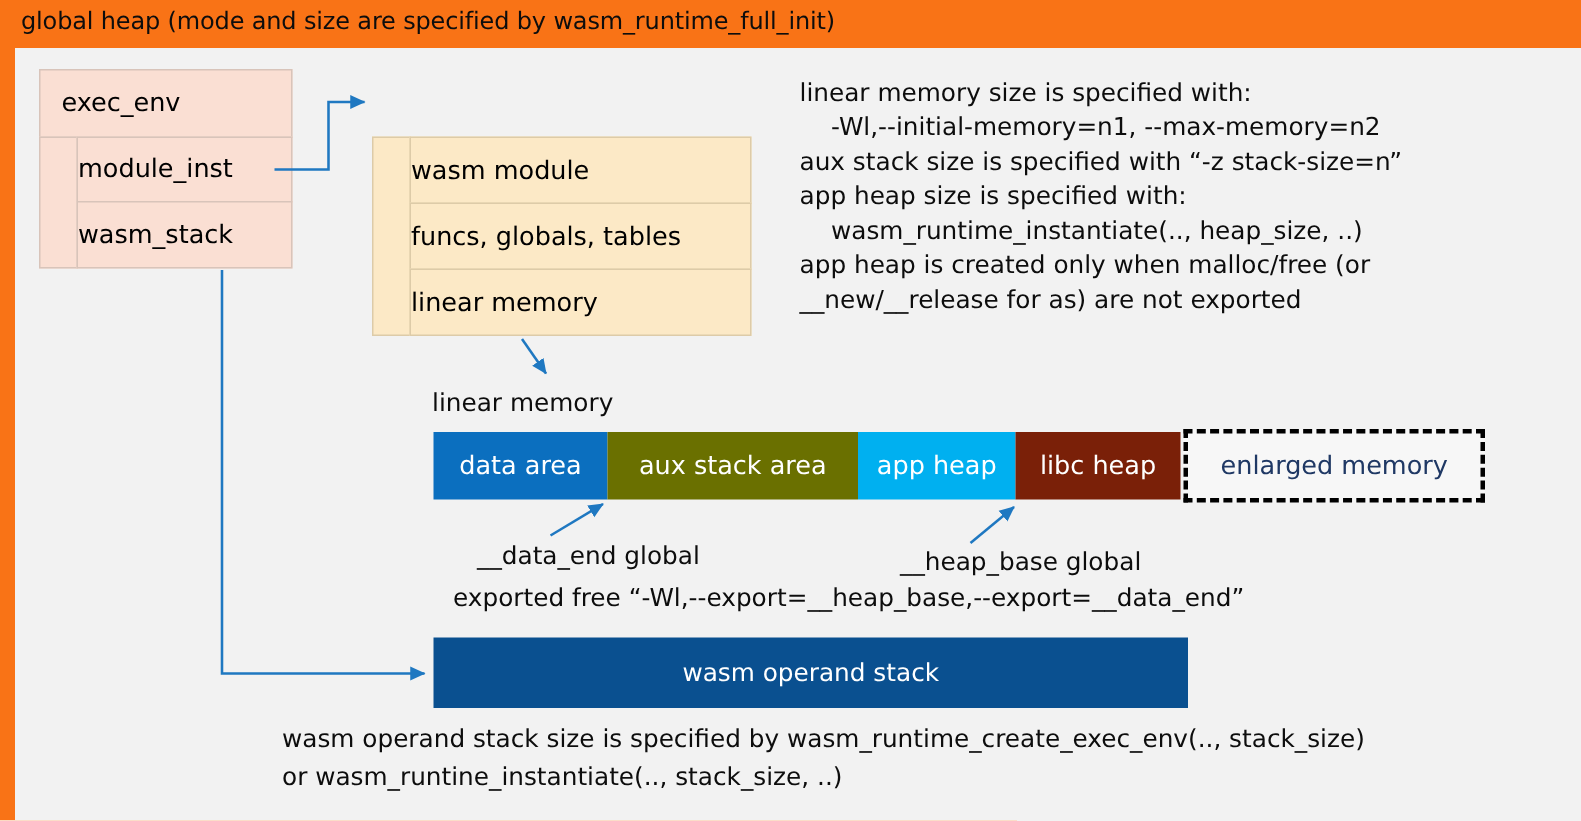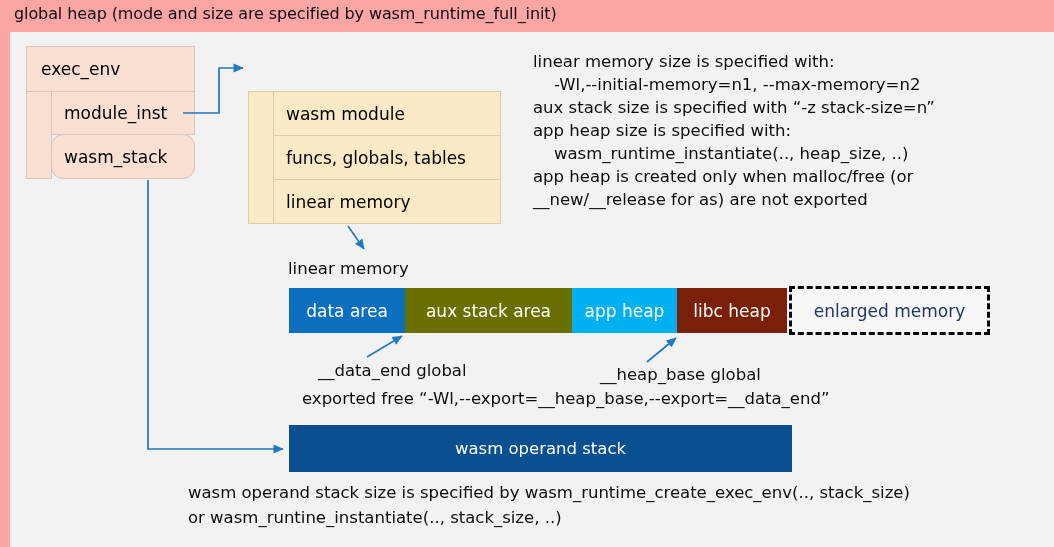--- a/index.html
+++ b/index.html
@@ -7,21 +7,21 @@
     padding: 0;
     background: #ffffff;
   }
   body {
     font-family: "DejaVu Sans", "Liberation Sans", sans-serif;
   }
   #canvas {
     position: relative;
     width: 1054px;
     height: 547px;
-    background: #fca5a5;
+    background: #f97316;
     overflow: hidden;
   }
   .panel {
     position: absolute;
     left: 10px;
     top: 32px;
     width: 1044px;
     height: 515px;
     background: #f2f2f2;
   }
@@ -49,21 +49,20 @@
     color: #000;
     padding-left: 14px;
   }
   .row {
     position: absolute;
     box-sizing: border-box;
     display: flex;
     align-items: center;
     font-size: 17px;
     color: #000;
-    padding-left: 12px;
   }
   .gutter {
     position: absolute;
     box-sizing: border-box;
   }
 
   
   .pink   { background: #fadfd3; border: 1px solid #d8c4ba; }
   
   .cream  { background: #fce9c6; border: 1px solid #ddcba8; }
@@ -132,21 +131,21 @@
 <div id="canvas">
 
   <div class="panel"></div>
 
   <div class="title">global heap (mode and size are specified by wasm_runtime_full_init)</div>
 
   <div class="boxgrp" style="left:26px; top:46px; width:169px; height:141px;">
     <div class="hdr pink" style="left:0; top:0; width:169px; height:46px;">exec_env</div>
     <div class="gutter pink" style="left:0; top:45px; width:26px; height:88px;"></div>
     <div class="row pink" style="left:25px; top:45px; width:144px; height:44px;">module_inst</div>
-    <div class="row pink" style="left:25px; top:88px; width:144px; height:45px;border-radius:12px;">wasm_stack</div>
+    <div class="row pink" style="left:25px; top:88px; width:144px; height:45px;">wasm_stack</div>
   </div>
 
   <div class="boxgrp" style="left:248px; top:46px; width:253px; height:178px;">
     <div class="gutter cream" style="left:0; top:45px; width:26px; height:133px;"></div>
     <div class="row cream" style="left:25px; top:45px; width:228px; height:45px;">wasm module</div>
     <div class="row cream" style="left:25px; top:89px; width:228px; height:45px;">funcs, globals, tables</div>
     <div class="row cream" style="left:25px; top:133px; width:228px; height:45px;">linear memory</div>
   </div>
 
   <div class="txtblock" style="left:533px; top:50px; width:500px;">linear memory size is specified with:

